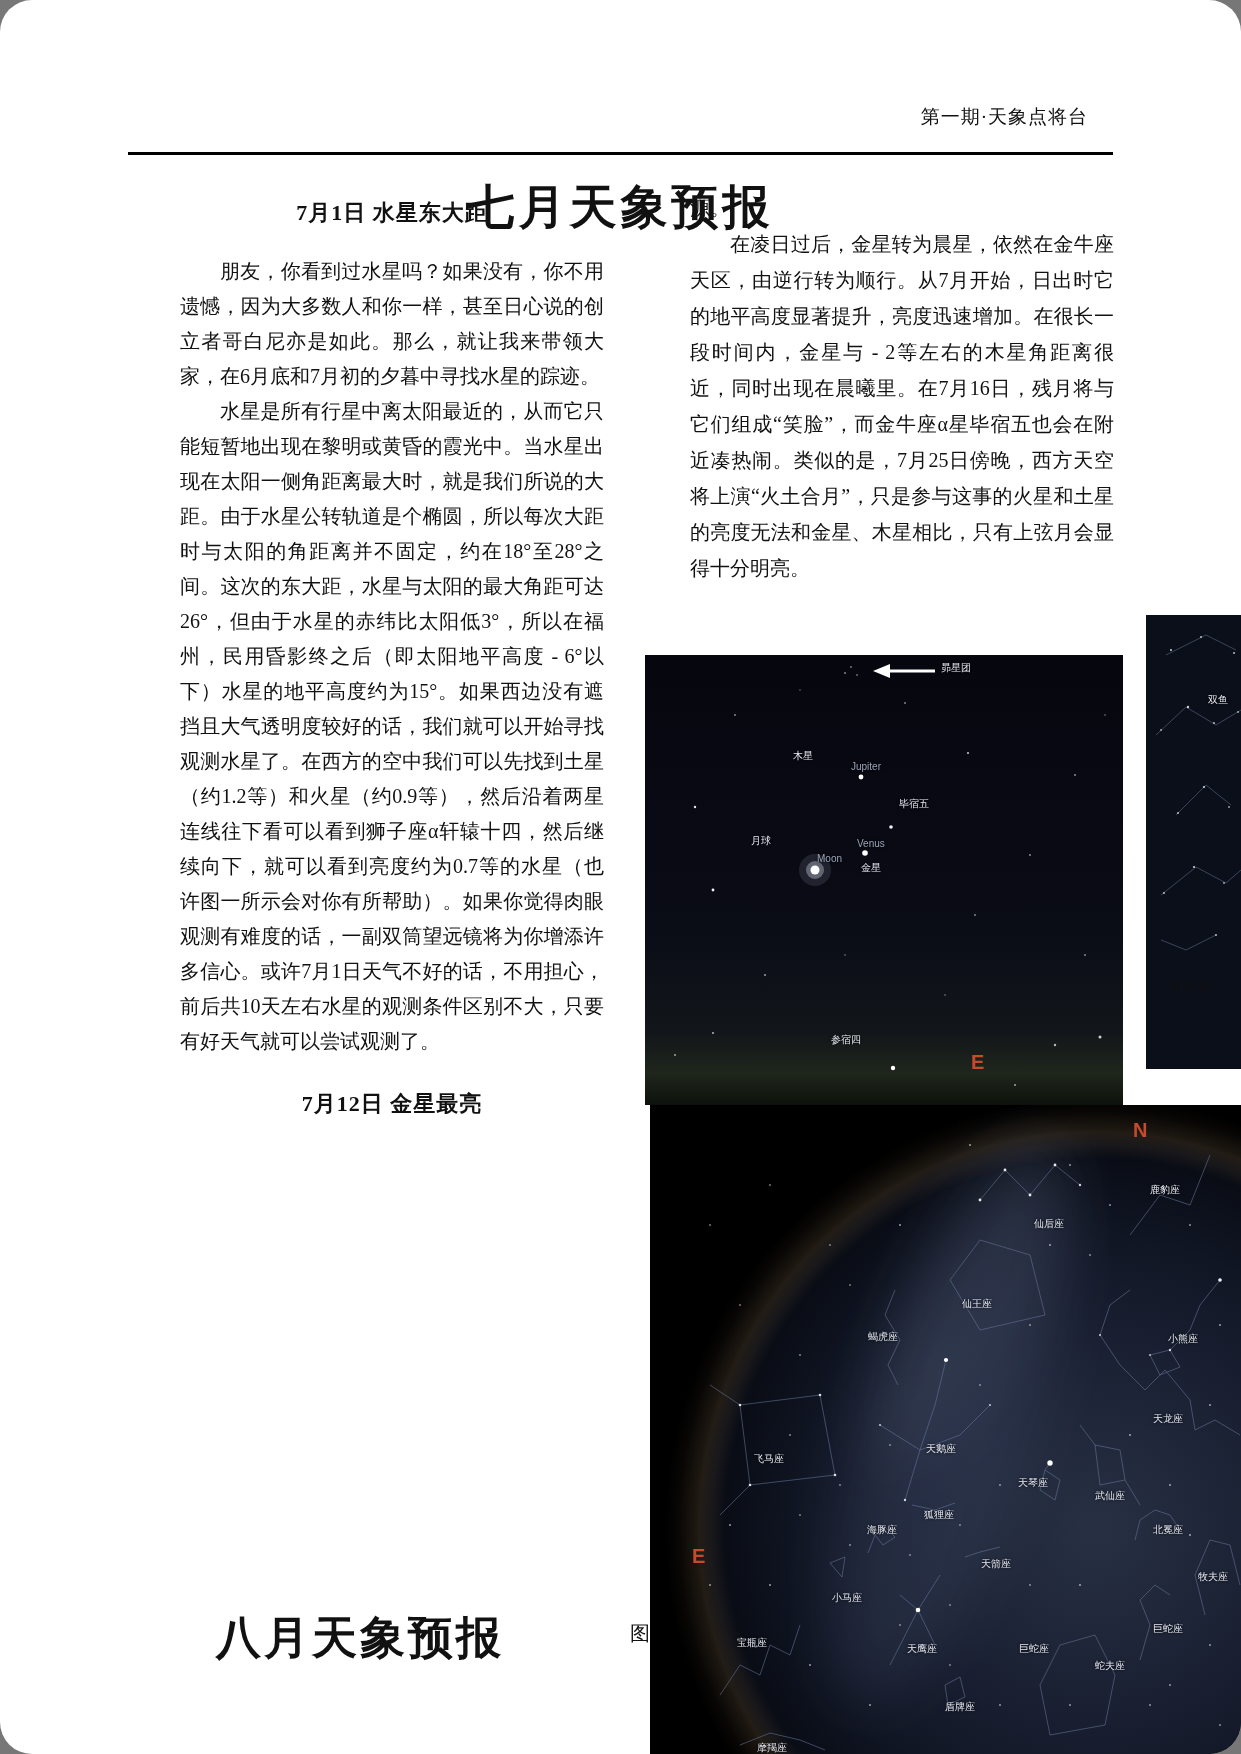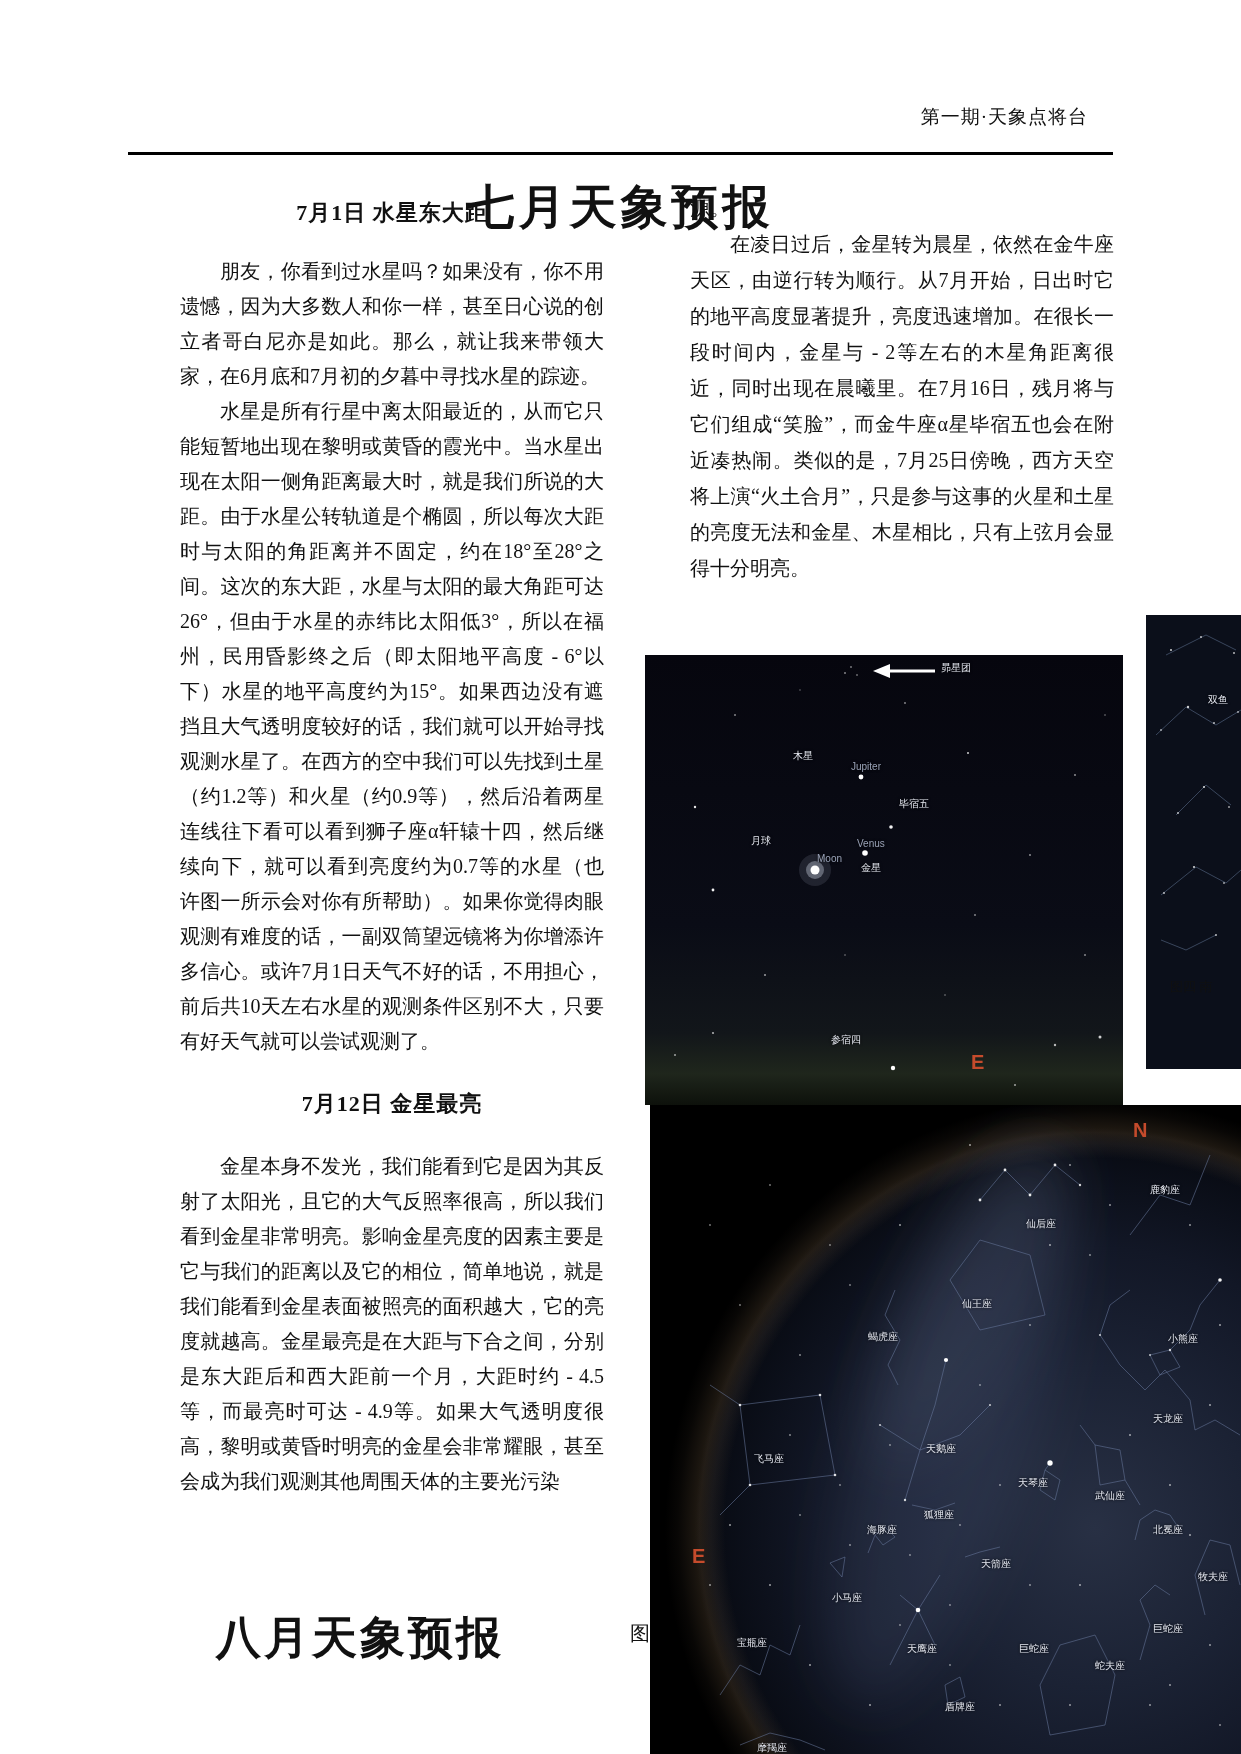--- a/index.html
+++ b/index.html
@@ -1,17 +1,17 @@
 <!DOCTYPE html>
 <html><head>
 <meta charset="utf-8">
 <style>
   html,body{margin:0;padding:0;background:#777;}
   .page{position:relative;width:1241px;height:1754px;background:#fff;overflow:hidden;
-        font-family:"Liberation Serif","DejaVu Serif",serif;color:#111;}
+        font-family:"Liberation Serif","DejaVu Serif",serif;color:#111;border-radius:32px;}
   .hdr{position:absolute;left:130px;top:104px;width:958px;text-align:right;
        font-size:19px;letter-spacing:1px;}
   .rule{position:absolute;left:128px;top:152px;width:985px;height:3px;background:#000;}
   .title{position:absolute;left:0;top:176px;width:1241px;text-align:center;
          font-size:47px;font-weight:bold;letter-spacing:4px;}
   .col{position:absolute;width:424px;text-align:justify;margin-left:32px;}
   .col-left{left:148px;top:198px;}
   .col-right{left:658px;top:190px;}
   .col h2{margin:0 0 26px 0;font-size:22px;text-align:center;font-weight:bold;letter-spacing:1px;}
   .col h2.mid{margin:30px 0 30px 0;}
@@ -45,21 +45,20 @@
 
   <div class="hdr">第一期·天象点将台</div>
   <div class="rule"></div>
   <div class="title">七月天象预报</div>
 
   <div class="col col-left">
     <h2>7月1日  水星东大距</h2>
     <p class="ind">朋友，你看到过水星吗？如果没有，你不用遗憾，因为大多数人和你一样，甚至日心说的创立者哥白尼亦是如此。那么，就让我来带领大家，在6月底和7月初的夕暮中寻找水星的踪迹。</p>
     <p class="ind">水星是所有行星中离太阳最近的，从而它只能短暂地出现在黎明或黄昏的霞光中。当水星出现在太阳一侧角距离最大时，就是我们所说的大距。由于水星公转轨道是个椭圆，所以每次大距时与太阳的角距离并不固定，约在18°至28°之间。这次的东大距，水星与太阳的最大角距可达26°，但由于水星的赤纬比太阳低3°，所以在福州，民用昏影终之后（即太阳地平高度 - 6°以下）水星的地平高度约为15°。如果西边没有遮挡且大气透明度较好的话，我们就可以开始寻找观测水星了。在西方的空中我们可以先找到土星（约1.2等）和火星（约0.9等），然后沿着两星连线往下看可以看到狮子座α轩辕十四，然后继续向下，就可以看到亮度约为0.7等的水星（也许图一所示会对你有所帮助）。如果你觉得肉眼观测有难度的话，一副双筒望远镜将为你增添许多信心。或许7月1日天气不好的话，不用担心，前后共10天左右水星的观测条件区别不大，只要有好天气就可以尝试观测了。</p>
     <h2 class="mid">7月12日  金星最亮</h2>
-    <p class="ind">金星本身不发光，我们能看到它是因为其反射了太阳光，且它的大气反照率很高，所以我们看到金星非常明亮。影响金星亮度的因素主要是它与我们的距离以及它的相位，简单地说，就是我们能看到金星表面被照亮的面积越大，它的亮度就越高。金星最亮是在大距与下合之间，分别是东大距后和西大距前一个月，大距时约 - 4.5等，而最亮时可达 - 4.9等。如果大气透明度很高，黎明或黄昏时明亮的金星会非常耀眼，甚至会成为我们观测其他周围天体的主要光污染</p>
   </div>
 
   <div class="col col-right">
     <p>源。</p>
     <p class="ind">在凌日过后，金星转为晨星，依然在金牛座天区，由逆行转为顺行。从7月开始，日出时它的地平高度显著提升，亮度迅速增加。在很长一段时间内，金星与 - 2等左右的木星角距离很近，同时出现在晨曦里。在7月16日，残月将与它们组成“笑脸”，而金牛座α星毕宿五也会在附近凑热闹。类似的是，7月25日傍晚，西方天空将上演“火土合月”，只是参与这事的火星和土星的亮度无法和金星、木星相比，只有上弦月会显得十分明亮。</p>
   </div>
 
   <div class="august">八月天象预报</div>
 
   <span class="figfrag">图</span>
@@ -251,21 +250,21 @@
         <circle cx="380" cy="480" r=".9" opacity=".55"></circle>
           <circle cx="300" cy="560" r=".9" opacity=".5"></circle>
         <circle cx="250" cy="520" r=".9" opacity=".5"></circle>
           <circle cx="200" cy="440" r=".9" opacity=".55"></circle>
         <circle cx="150" cy="410" r=".9" opacity=".5"></circle>
       </g>
     </svg>
     <span class="slabel dir" style="left:483px;top:14px">N</span>
     <span class="slabel dir" style="left:42px;top:440px">E</span>
     <span class="slabel" style="left:500px;top:78px">鹿豹座</span>
-    <span class="slabel" style="left:376px;top:112px">仙后座</span>
+    <span class="slabel" style="left:384px;top:112px">仙后座</span>
     <span class="slabel" style="left:312px;top:192px">仙王座</span>
     <span class="slabel" style="left:218px;top:225px">蝎虎座</span>
     <span class="slabel" style="left:518px;top:227px">小熊座</span>
     <span class="slabel" style="left:503px;top:307px">天龙座</span>
     <span class="slabel" style="left:104px;top:347px">飞马座</span>
     <span class="slabel" style="left:276px;top:337px">天鹅座</span>
     <span class="slabel" style="left:368px;top:371px">天琴座</span>
     <span class="slabel" style="left:445px;top:384px">武仙座</span>
     <span class="slabel" style="left:274px;top:403px">狐狸座</span>
     <span class="slabel" style="left:217px;top:418px">海豚座</span>

